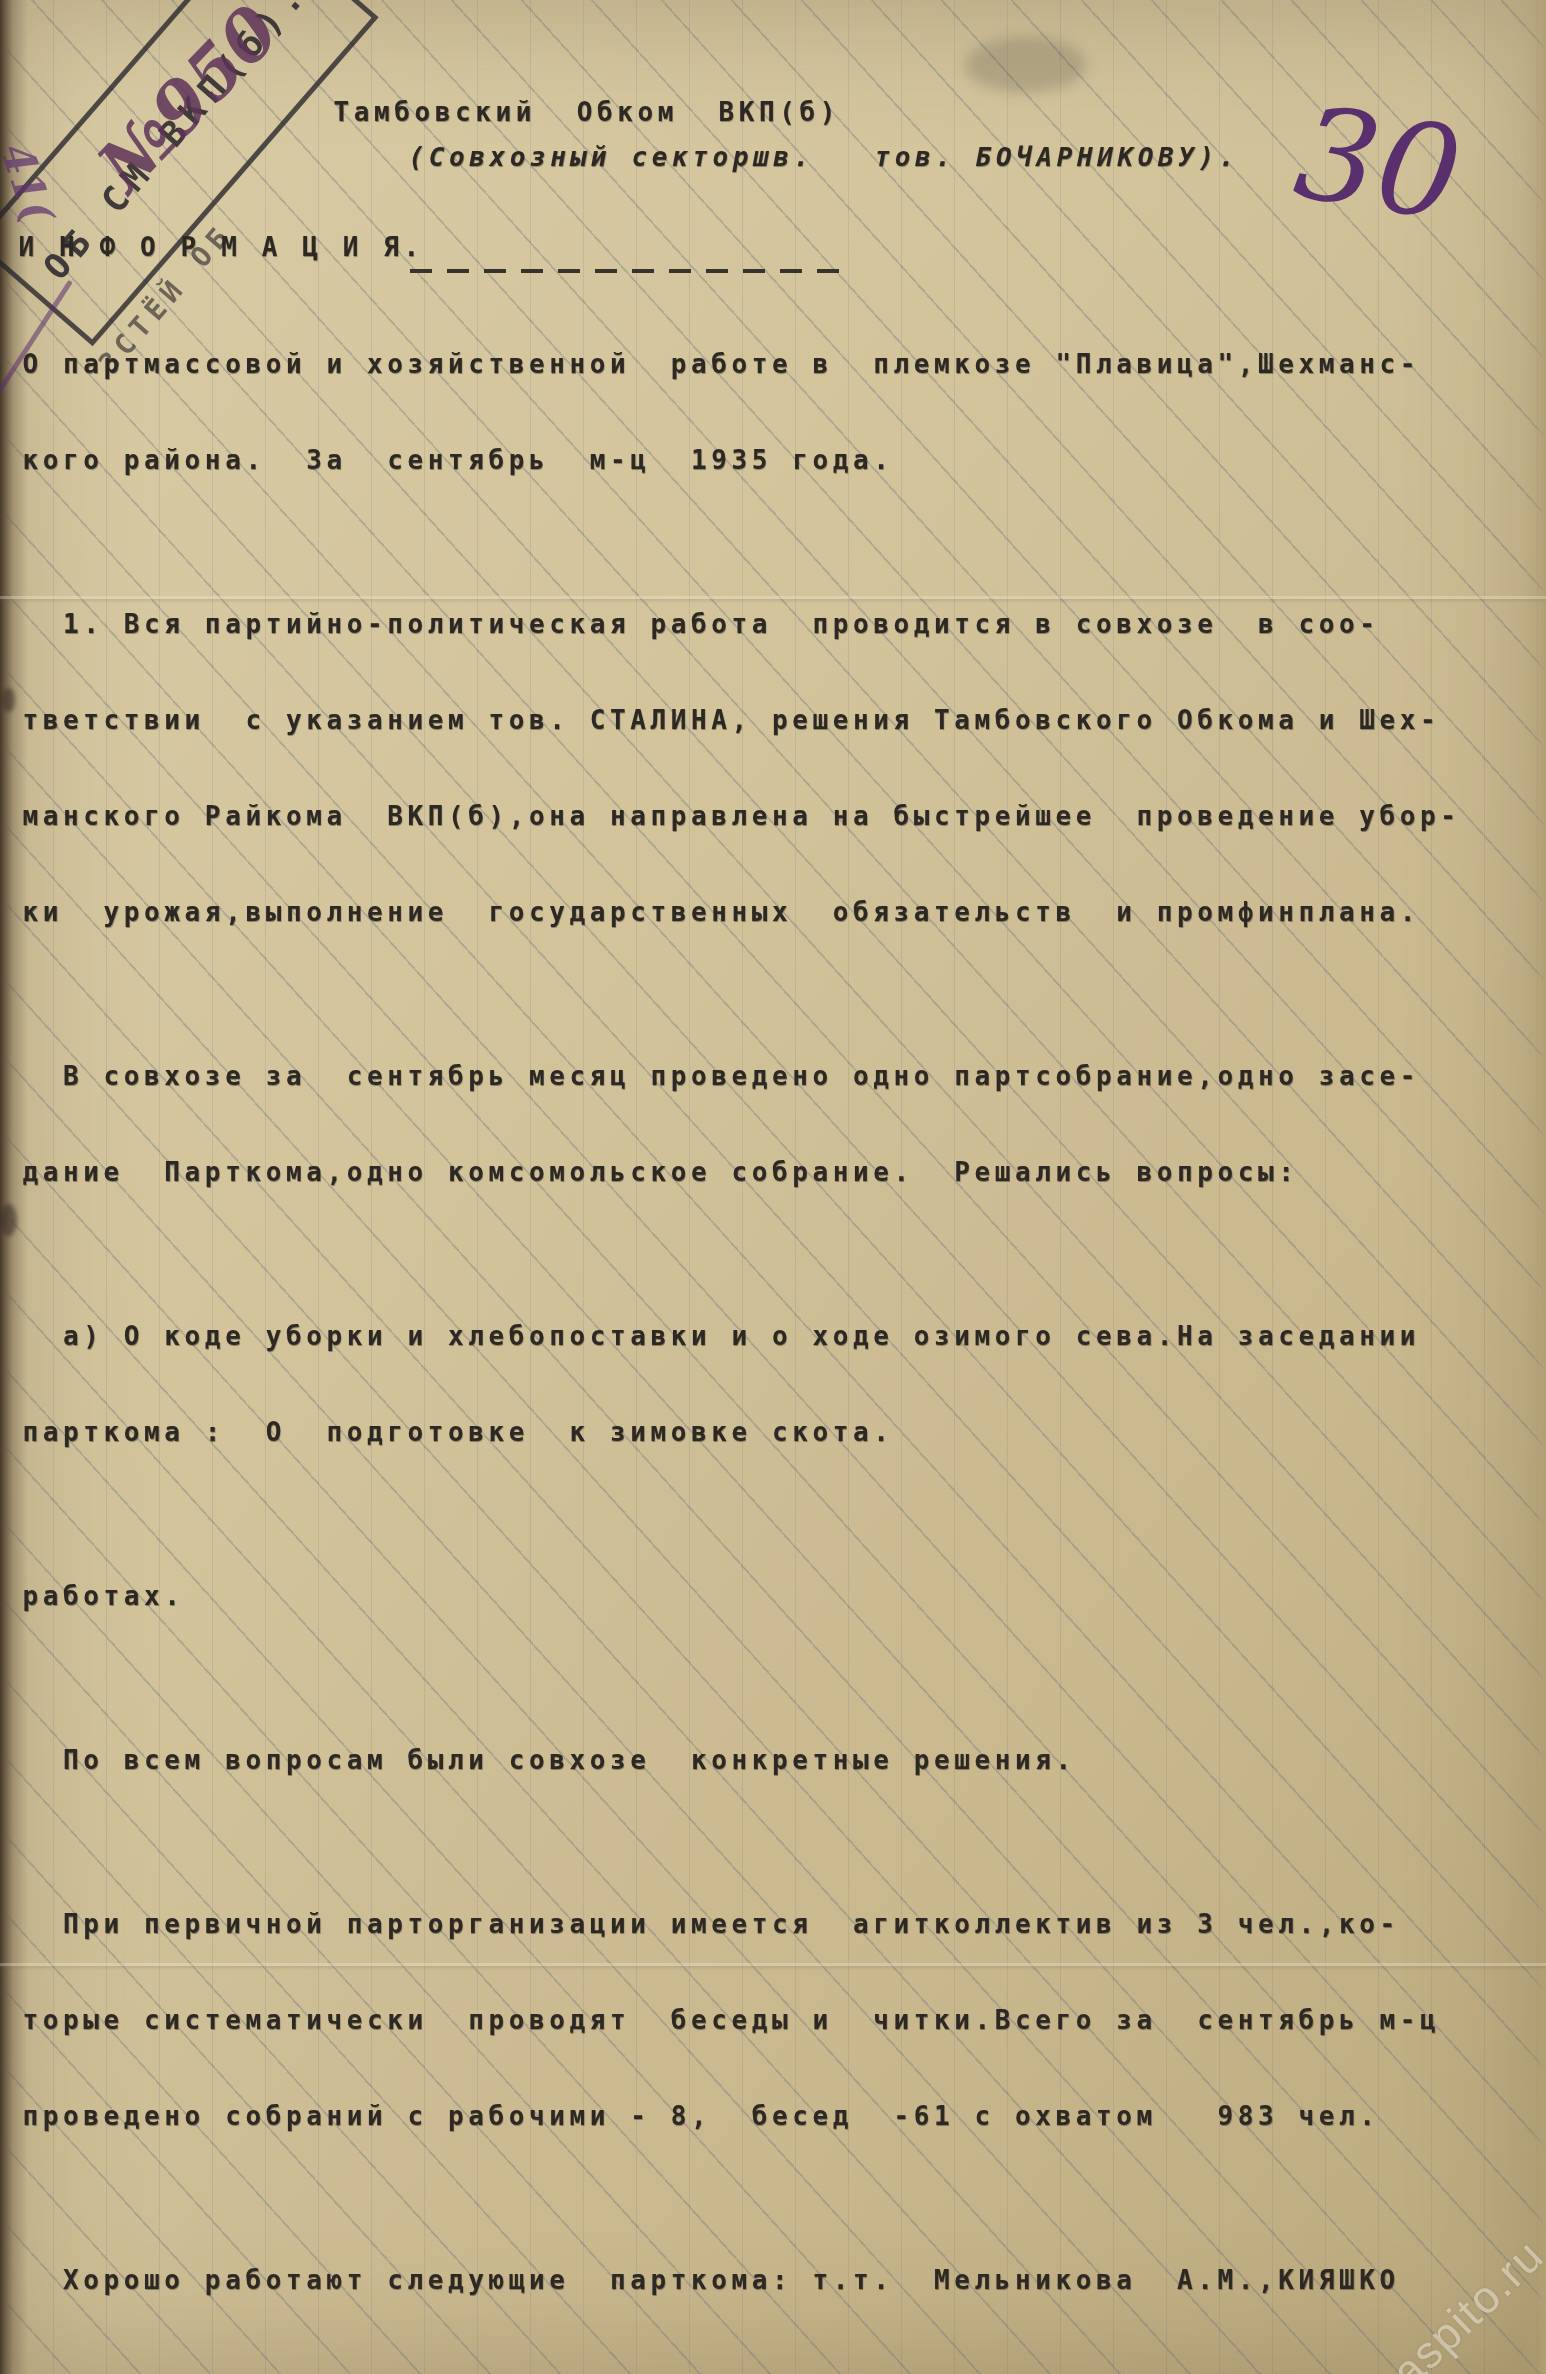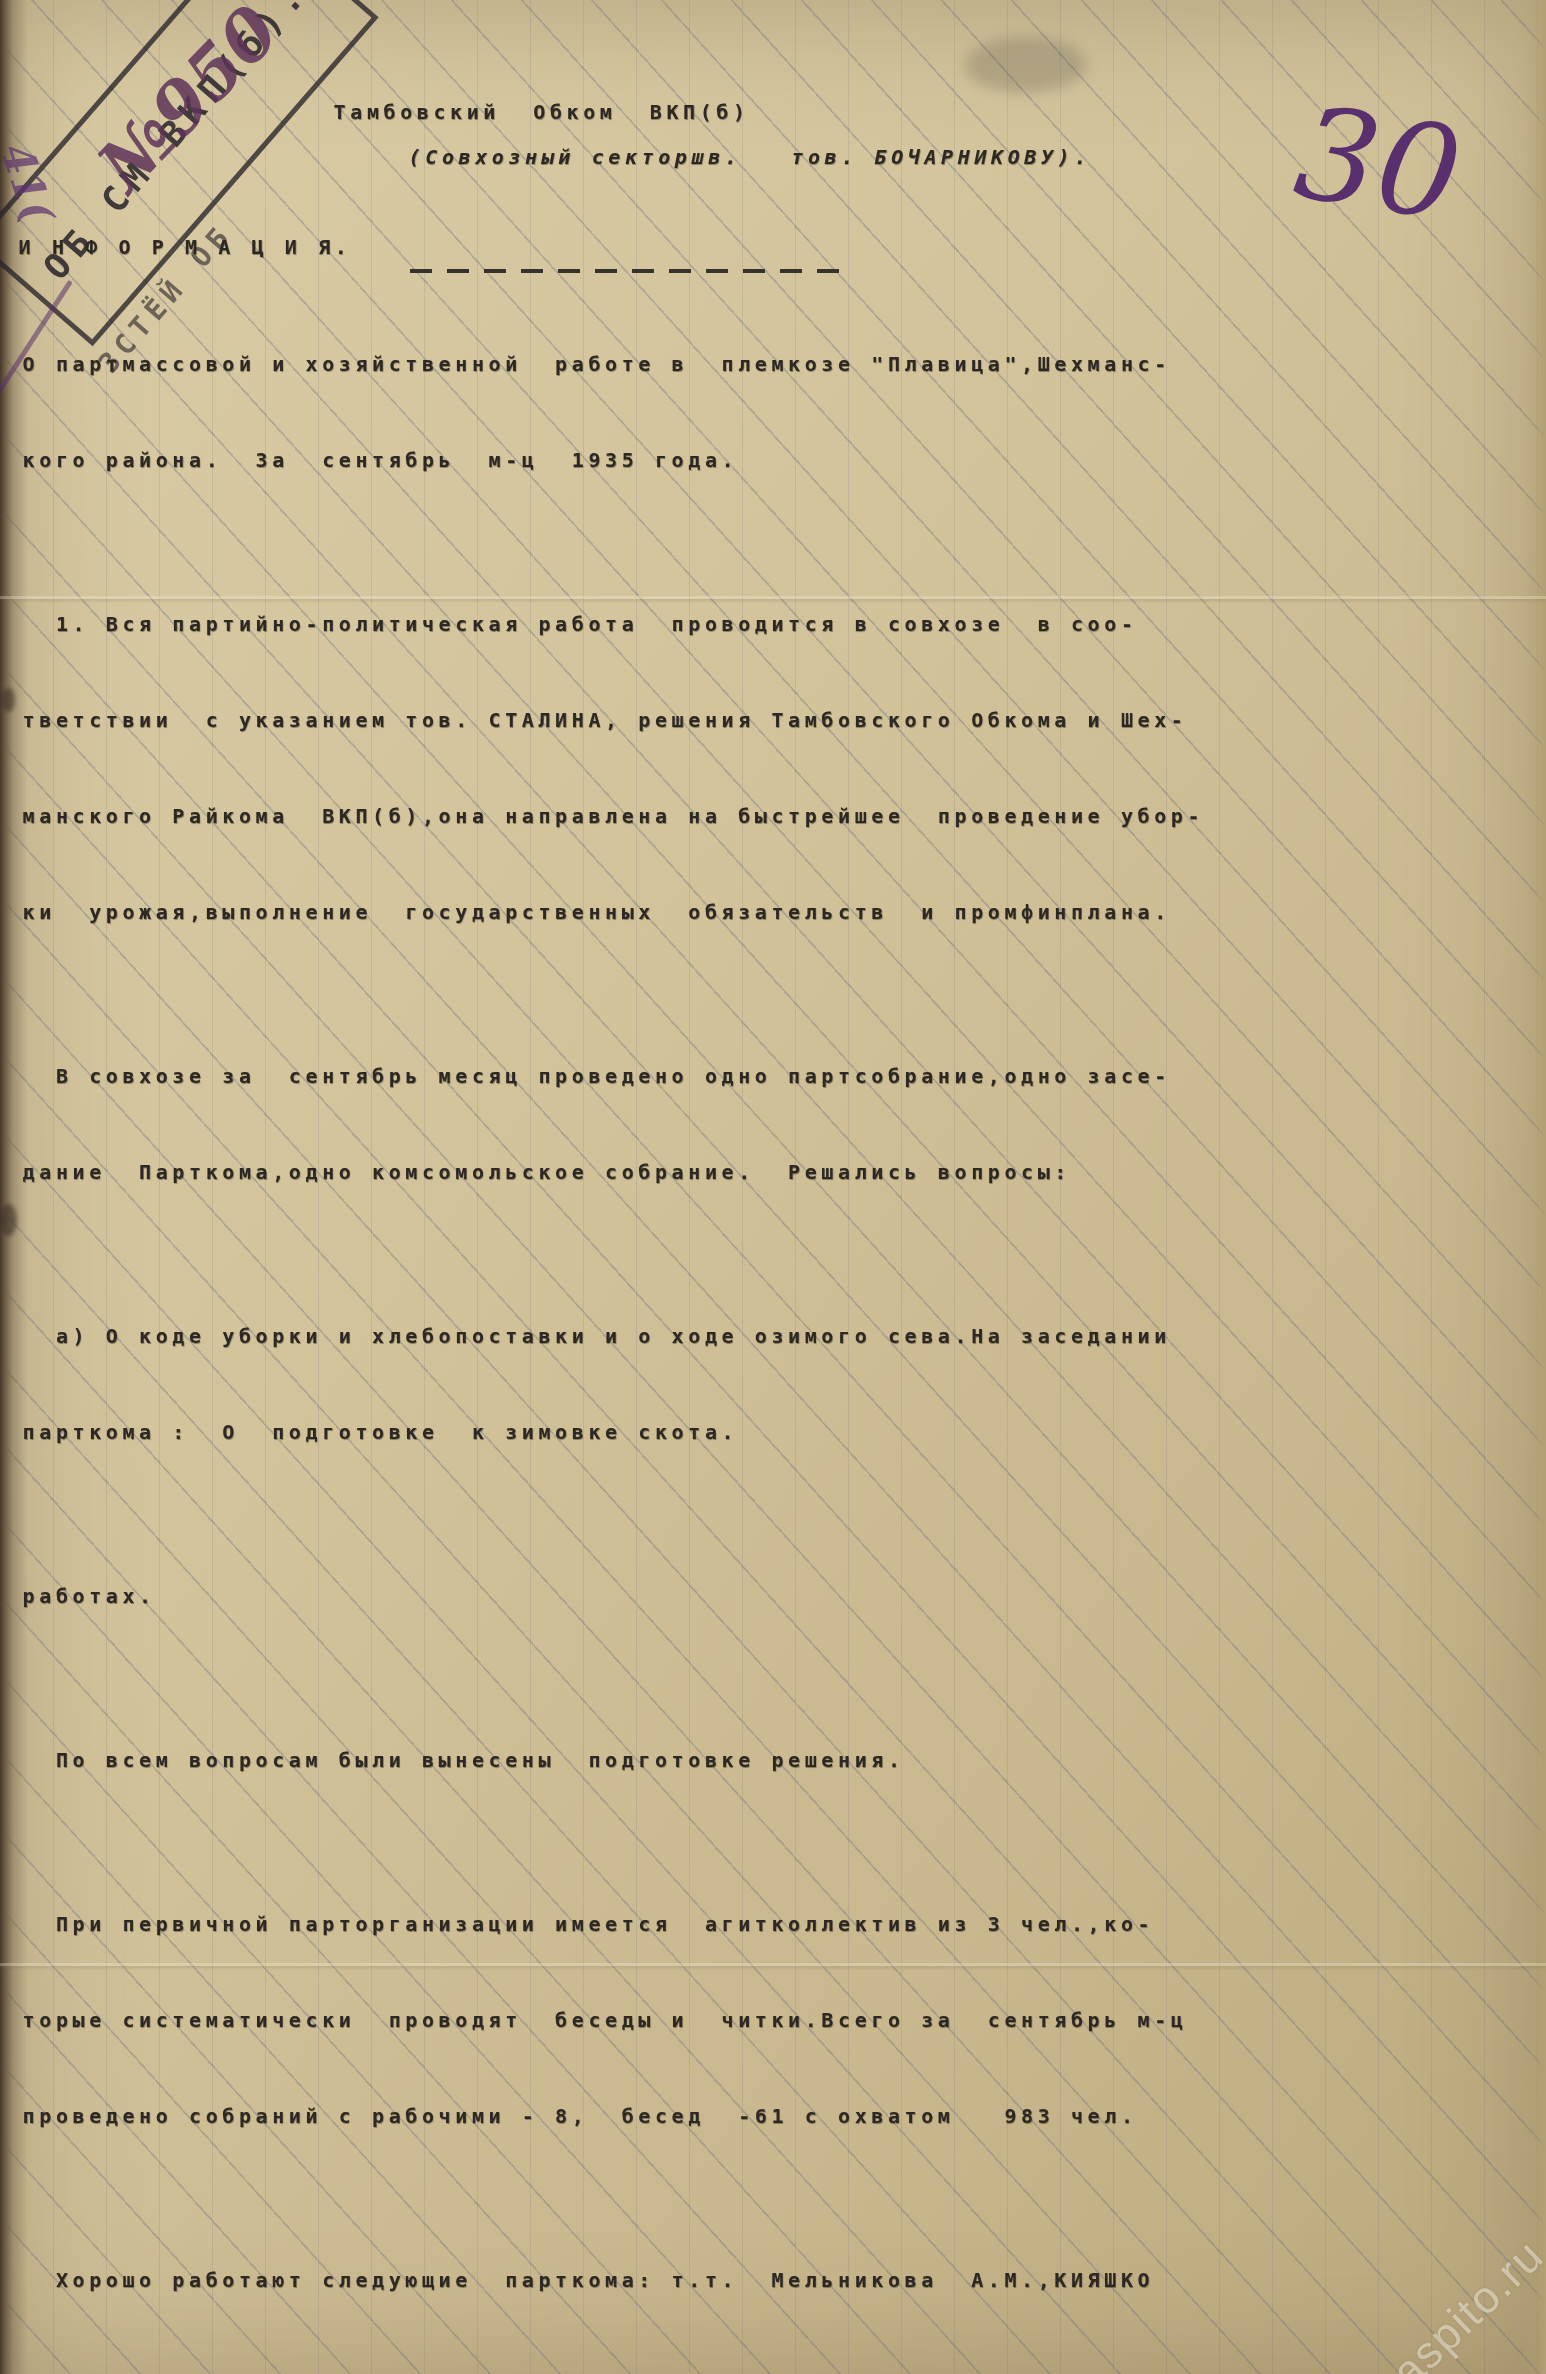--- a/index.html
+++ b/index.html
@@ -16,21 +16,21 @@
   }
   .edge-left{position:absolute;left:0;top:0;bottom:0;width:28px;
     background:linear-gradient(90deg,#46392b 0,#6a5a43 4.6px,rgba(106,90,67,.4) 13px,transparent 100%);}
   .edge-right{position:absolute;right:0;top:0;bottom:0;width:24px;
     background:linear-gradient(270deg,#b2a074 0,rgba(178,160,116,.35) 9.3px,transparent 100%);}
   .crease{position:absolute;left:0;right:0;height:2.8px;background:rgba(246,239,219,.30);
     box-shadow:0 1.9px 2.8px rgba(120,103,72,.22);}
   .blob{position:absolute;background:rgba(52,44,36,.55);border-radius:50%;filter:blur(1.9px);}
   .smudge{position:absolute;background:rgba(70,62,55,.22);border-radius:50%;filter:blur(6.5px);}
 
-  .typed{font-family:"DejaVu Sans Mono",monospace;font-weight:700;font-size:20px;line-height:32px;
+  .typed{font-family:"DejaVu Sans Mono",monospace;font-weight:700;font-size:26px;line-height:32px;
     letter-spacing:4.6px;color:#2d2823;white-space:pre;
     text-shadow:0.6px 0.8px 0.7px rgba(45,40,28,.45);}
   .content{position:absolute;left:18.6px;top:0;width:1528px;padding-top:96px;}
 
   .hdr-org{margin-left:315px;}
   .hdr-dept{margin-left:390px;margin-top:13px;font-style:italic;}
   .hdr-title{margin-top:58px;}
   .title-underline{height:4.6px;width:434px;margin:5.6px 0 11px 391px;
     background:repeating-linear-gradient(90deg,#37322a 0 22px,transparent 22px 37px);}
   .para{margin:4px;}
@@ -104,21 +104,21 @@
       <div class="line">дание  Парткома,одно комсомольское собрание.  Решались вопросы:</div>
     </div>
     <div class="para typed">
       <div class="line">  а) О коде уборки и хлебопоставки и о ходе озимого сева.На заседании</div>
       <div class="line">парткома :  О  подготовке  к зимовке скота.</div>
     </div>
     <div class="para typed">
       <div class="line">работах.</div>
     </div>
     <div class="para typed">
-      <div class="line">  По всем вопросам были вынесены  подготовке решения.</div>
+      <div class="line">  По всем вопросам были совхозе  конкретные решения.</div>
     </div>
     <div class="para typed">
       <div class="line">  При первичной парторганизации имеется  агитколлектив из 3 чел.,ко-</div>
       <div class="line">торые систематически  проводят  беседы и  читки.Всего за  сентябрь м-ц</div>
       <div class="line">проведено собраний с рабочими - 8,  бесед  -61 с охватом   983 чел.</div>
     </div>
     <div class="para typed">
       <div class="line">  Хорошо работают следующие  парткома: т.т.  Мельникова  А.М.,КИЯШКО</div>
       
     </div>

